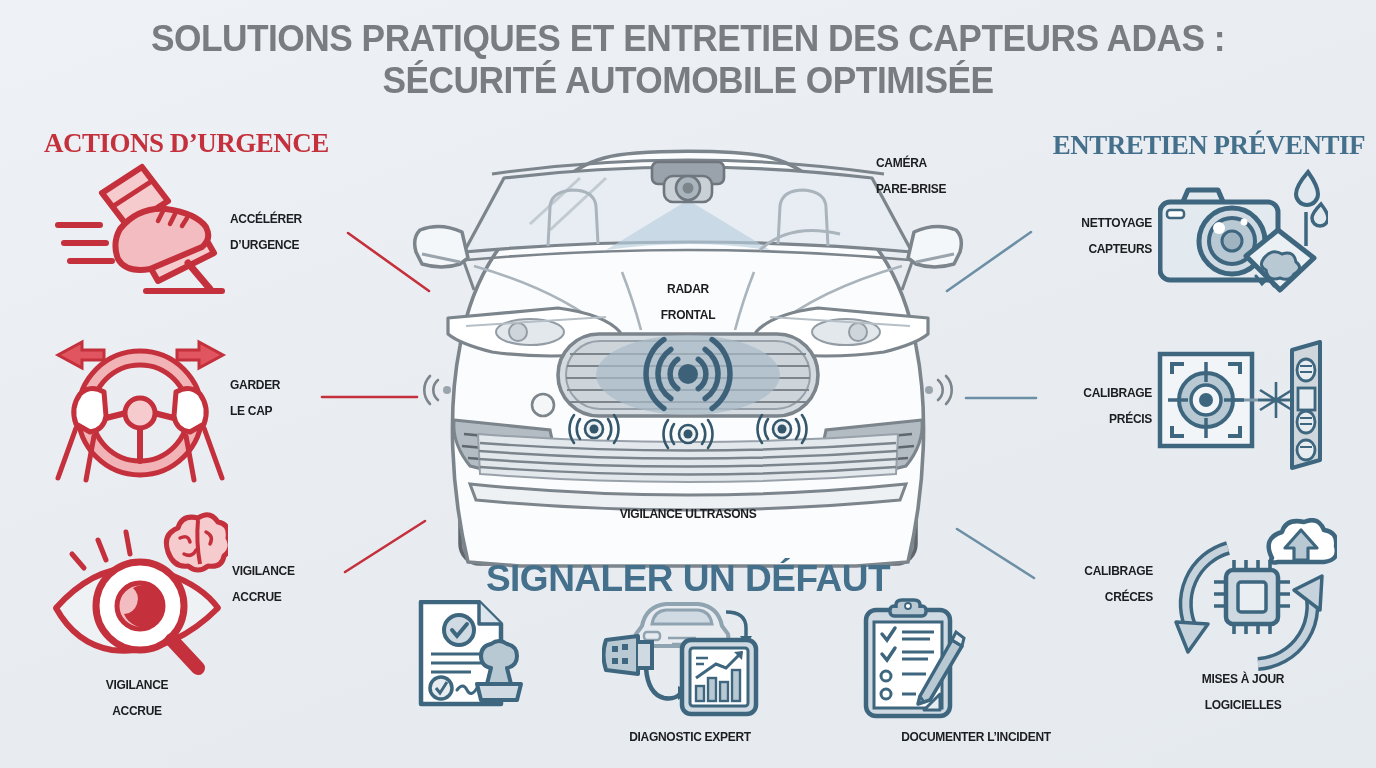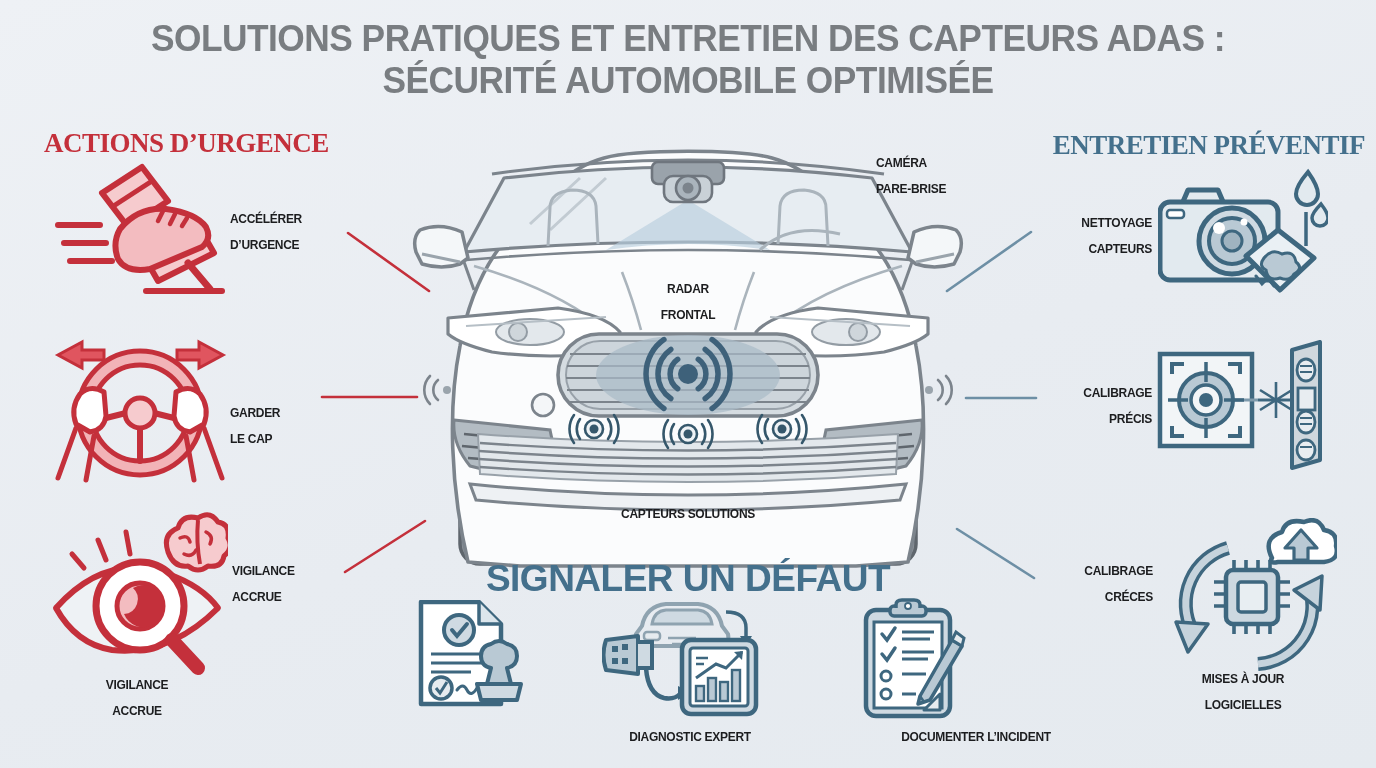--- a/index.html
+++ b/index.html
@@ -82,21 +82,21 @@
     <path d="M151 14 L175 27 L151 40 V32 H129 V22 H151 Z" fill="#e0555f" stroke="#c4303b" stroke-width="3"></path>
     <circle cx="92" cy="85" r="55" fill="none" stroke="#f2b3b7" stroke-width="14"></circle>
     <circle cx="92" cy="85" r="62" fill="none" stroke="#c4303b" stroke-width="5"></circle>
     <circle cx="92" cy="85" r="48" fill="none" stroke="#c4303b" stroke-width="5"></circle>
     <path d="M50 92 L78 85 M134 92 L106 85 M92 99 L92 133" stroke="#c4303b" stroke-width="6" stroke-linecap="round" fill="none"></path>
     <circle cx="92" cy="85" r="15" fill="#f6cbce" stroke="#c4303b" stroke-width="5"></circle>
     <path d="M32 66 Q 22 80 28 96 L 42 104 Q 56 102 58 88 L 56 64 Q 42 56 32 66 Z" fill="#fff" stroke="#c4303b" stroke-width="5" stroke-linejoin="round"></path>
     <path d="M152 66 Q 162 80 156 96 L 142 104 Q 128 102 126 88 L 128 64 Q 142 56 152 66 Z" fill="#fff" stroke="#c4303b" stroke-width="5" stroke-linejoin="round"></path>
     <path d="M28 100 L10 150 M46 108 L38 152 M156 100 L174 150 M138 108 L146 152" stroke="#c4303b" stroke-width="5" stroke-linecap="round" fill="none"></path>
   </svg>
-  <div class="abs lbl" style="left:230px;top:372px;margin-top:28px;">GARDER
+  <div class="abs lbl" style="left:230px;top:372px;">GARDER
 LE CAP</div>
 
   <svg class="abs" style="left:48px;top:508px;" width="180" height="170" viewBox="0 0 180 170">
     <path d="M24 46 L36 60 M50 32 L58 52 M78 24 L82 46" stroke="#c4303b" stroke-width="5" stroke-linecap="round" fill="none"></path>
     <path d="M8 100 Q 58 44 120 66 Q 154 78 170 100 Q 122 148 64 142 Q 28 136 8 100 Z" fill="#eef2f5" stroke="#c4303b" stroke-width="6" stroke-linejoin="round"></path>
     <path d="M120 44 Q 114 26 130 20 Q 134 6 150 10 Q 162 2 170 14 Q 182 16 180 30 Q 186 40 176 48 Q 174 60 160 58 Q 150 66 140 58 Q 126 60 120 44 Z" fill="#f6cbce" stroke="#c4303b" stroke-width="5" stroke-linejoin="round"></path>
     <path d="M150 12 Q 148 34 152 56" stroke="#c4303b" stroke-width="4" fill="none"></path>
     <path d="M132 30 Q 140 26 142 34 M158 24 Q 166 28 162 36 M136 46 Q 144 50 148 42" stroke="#c4303b" stroke-width="3.5" fill="none" stroke-linecap="round"></path>
     <circle cx="92" cy="98" r="44" fill="#fff" stroke="#c4303b" stroke-width="7"></circle>
     <circle cx="92" cy="98" r="23" fill="#f3bcc0" stroke="#c4303b" stroke-width="5"></circle>
@@ -195,21 +195,21 @@
       <use href="#usSensor" transform="translate(186,291)"></use>
       <use href="#usSensor" transform="translate(280,296)"></use>
       <use href="#usSensor" transform="translate(374,291)"></use>
     </g>
   </svg>
 
   <div class="abs lbl" style="left:876px;top:150px;">CAMÉRA
 PARE-BRISE</div>
   <div class="abs lbl lbl-c" style="left:618px;top:276px;width:140px;">RADAR
 FRONTAL</div>
-  <div class="abs lbl lbl-c" style="left:538px;top:501px;width:300px;">CAPTEURS SOLUTIONS</div>
+  <div class="abs lbl lbl-c" style="left:538px;top:501px;width:300px;">VIGILANCE ULTRASONS</div>
 
   <div class="abs hdr hdr-blue" style="left:1021px;top:130px;width:344px;text-align:right;">ENTRETIEN PRÉVENTIF</div>
 
   <svg class="abs" style="left:1158px;top:168px;" width="170" height="135" viewBox="0 0 170 135">
     <path d="M150 4 Q 160 18 160 26 A 11 11 0 1 1 138 26 Q 138 18 150 4 Z" fill="#e2eaef" stroke="#3e677f" stroke-width="4"></path>
     <path d="M163 36 Q 170 45 170 50 A 8 8 0 1 1 154 50 Q 154 45 163 36 Z" fill="#e2eaef" stroke="#3e677f" stroke-width="3.5"></path>
     <path d="M148 44 V 78" stroke="#3e677f" stroke-width="3.5"></path>
     <path d="M24 36 L30 22 H60 L66 36" fill="#e2eaef" stroke="#3e677f" stroke-width="5" stroke-linejoin="round"></path>
     <rect x="2" y="34" width="118" height="78" rx="10" fill="#e2eaef" stroke="#3e677f" stroke-width="5"></rect>
     <rect x="9" y="42" width="17" height="8" rx="3" fill="#fff" stroke="#3e677f" stroke-width="2.5"></rect>

